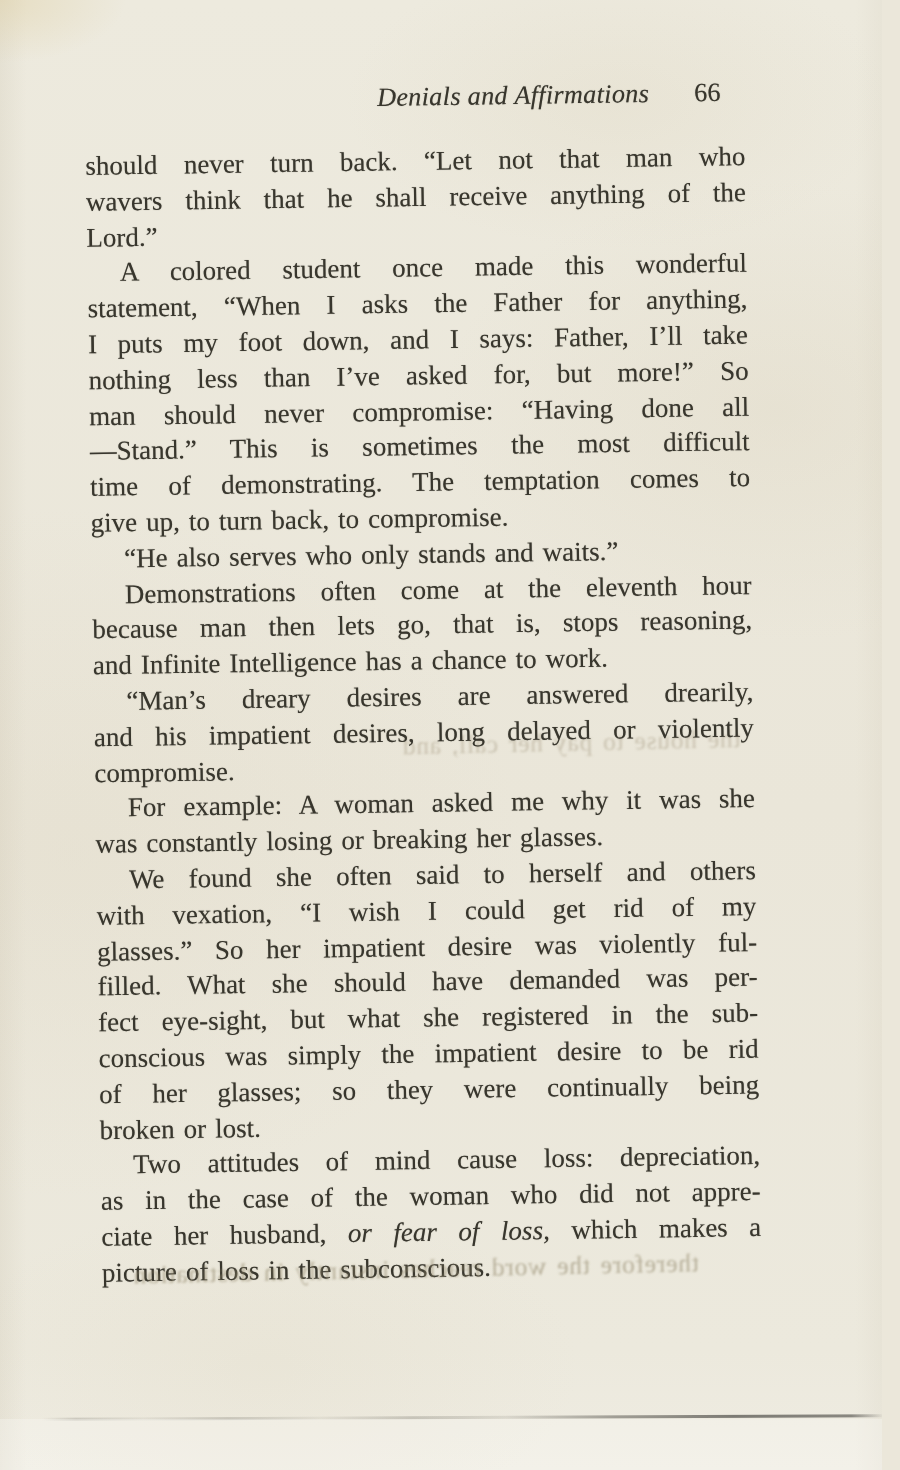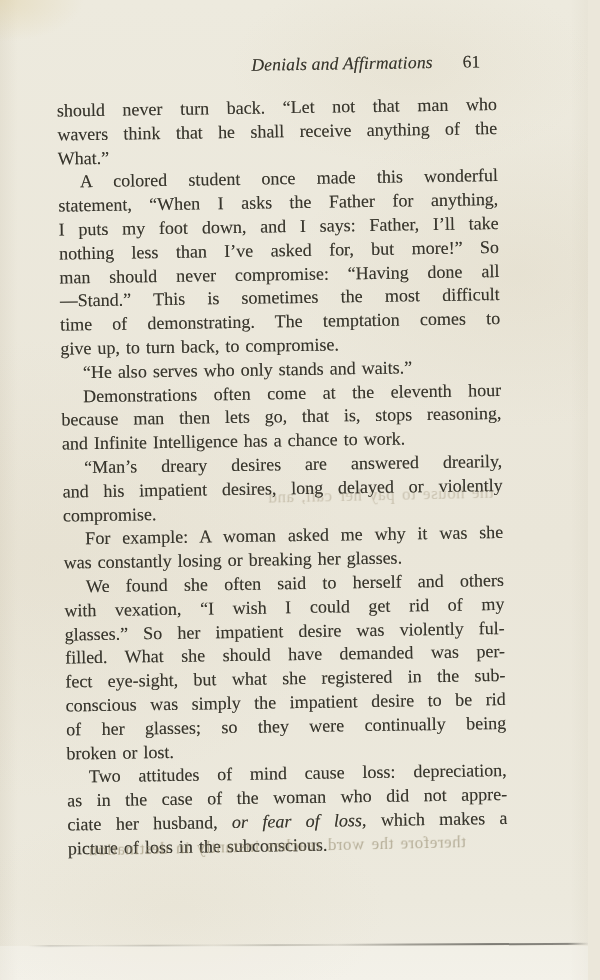--- a/index.html
+++ b/index.html
@@ -69,29 +69,29 @@
   }
 </style>
 </head>
 <body>
 
 <div class="page">
   <div class="content">
 
     <div class="running-head">
       <span class="title">Denials and Affirmations</span>
-      <span class="folio">61</span>
+      <span class="folio">66</span>
     </div>
 
     <div class="bleed mid">the house to pay her call, and</div>
 
     <div class="text-block" id="text-block">
         <div class="line just"><span>should never turn back. “Let not that man who</span></div>
         <div class="line just"><span>wavers think that he shall receive anything of the</span></div>
-        <div class="line"><span>What.”</span></div>
+        <div class="line"><span>Lord.”</span></div>
         <div class="line ind just"><span>A colored student once made this wonderful</span></div>
         <div class="line just"><span>statement, “When I asks the Father for anything,</span></div>
         <div class="line just"><span>I puts my foot down, and I says: Father, I’ll take</span></div>
         <div class="line just"><span>nothing less than I’ve asked for, but more!” So</span></div>
         <div class="line just"><span>man should never compromise: “Having done all</span></div>
         <div class="line just"><span>—Stand.” This is sometimes the most difficult</span></div>
         <div class="line just"><span>time of demonstrating. The temptation comes to</span></div>
         <div class="line"><span>give up, to turn back, to compromise.</span></div>
         <div class="line ind"><span>“He also serves who only stands and waits.”</span></div>
         <div class="line ind just"><span>Demonstrations often come at the eleventh hour</span></div>

